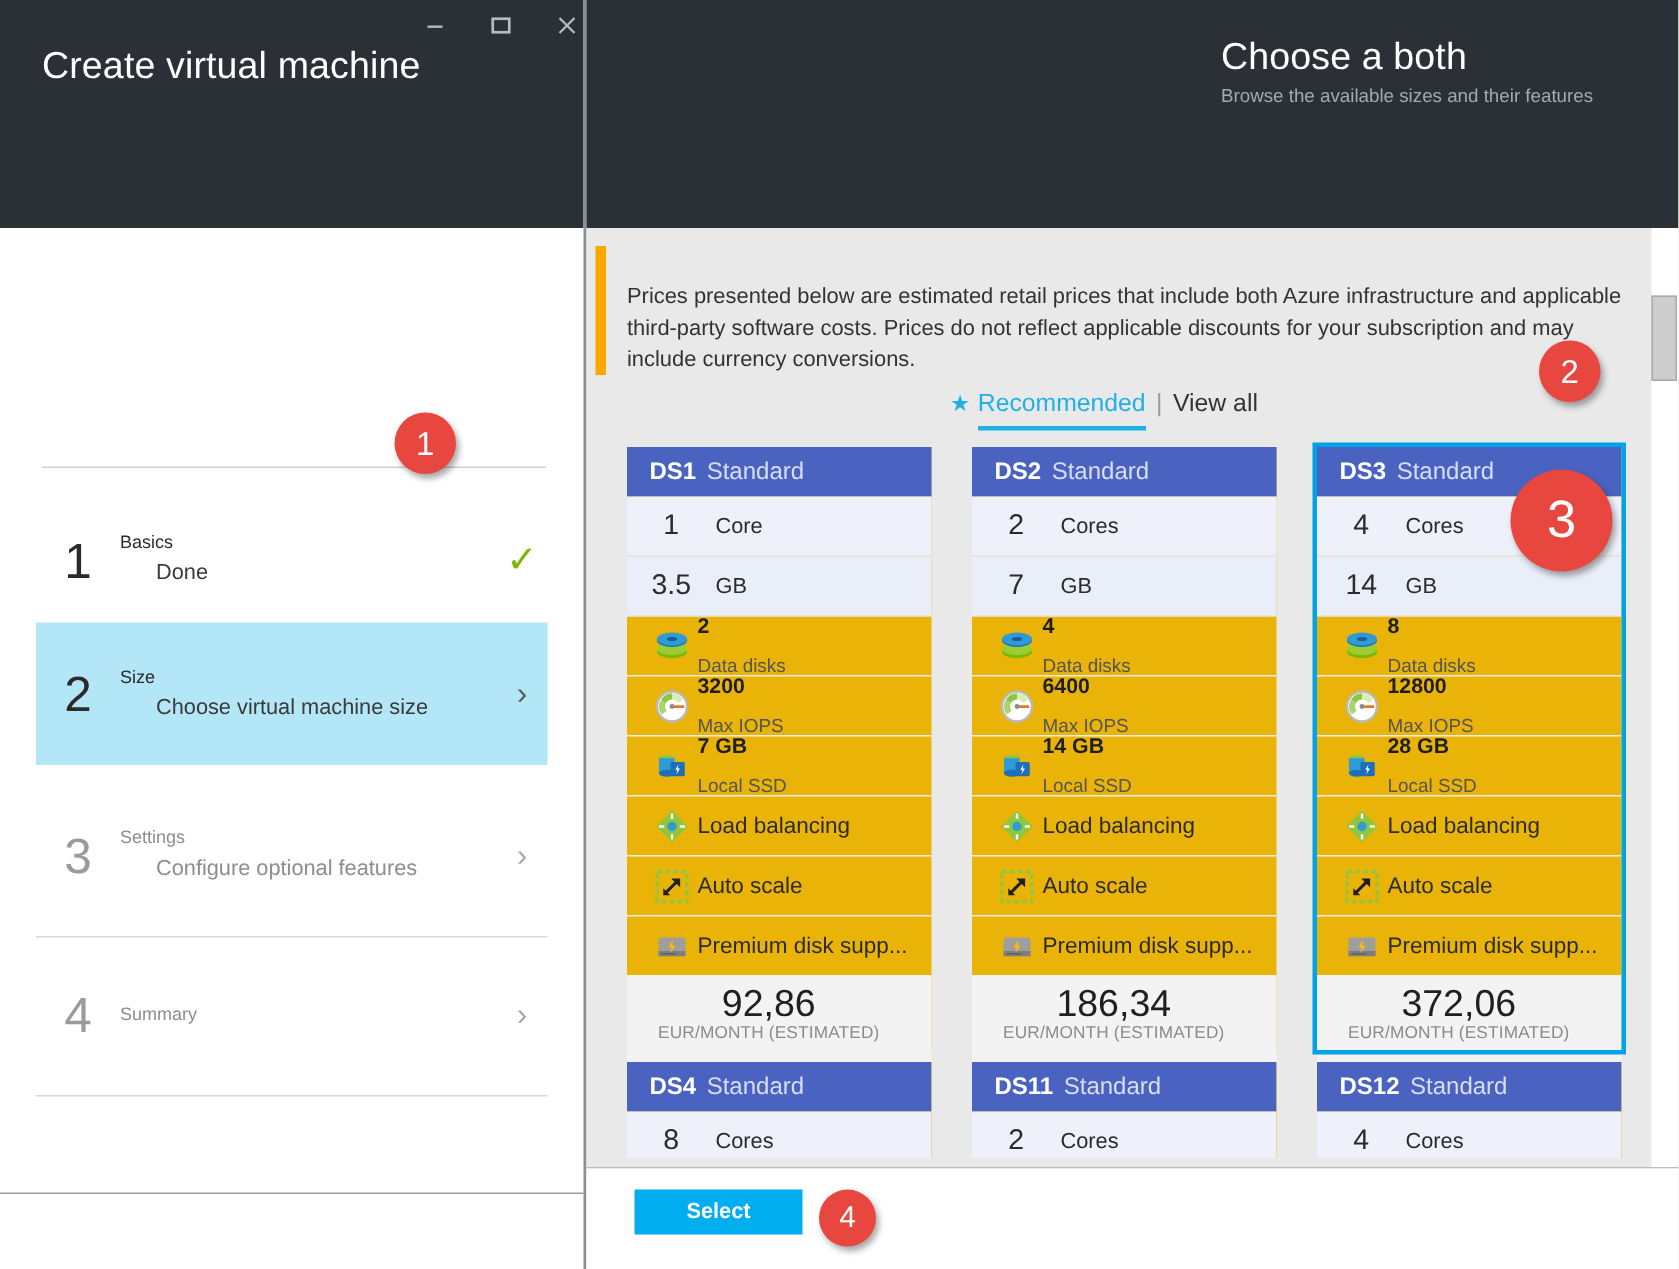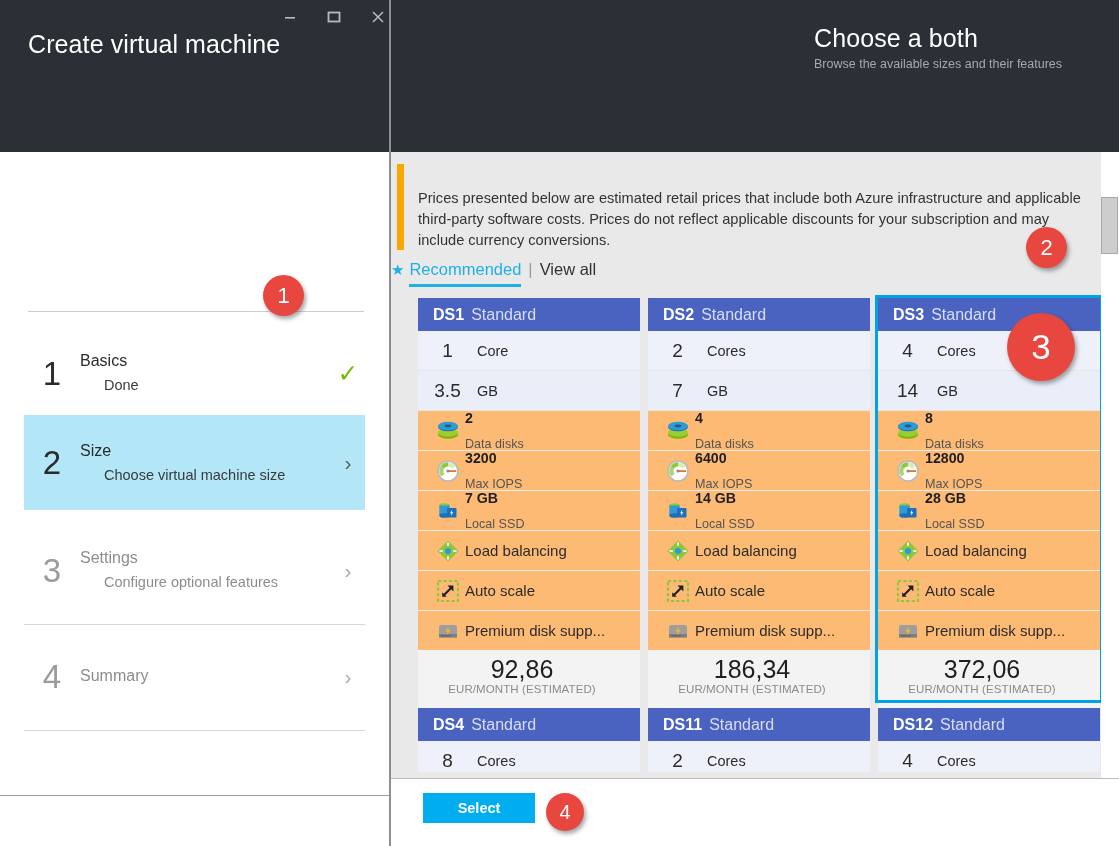--- a/index.html
+++ b/index.html
@@ -36,21 +36,21 @@
   .step{
     position:absolute;left:24px;width:341px;display:flex;align-items:center;
     box-sizing:border-box;
   }
   .step-num{
     width:56px;text-align:center;font-size:33px;font-weight:400;color:#2b2b2b;
     flex:0 0 56px;line-height:1;
   }
   .step-num.dim{color:#9b9b9b;}
   .step-body{flex:1 1 auto;}
-  .step-title{font-size:16px;color:#2b2b2b;line-height:1.55;}
+  .step-title{font-size:12px;color:#2b2b2b;line-height:1.55;}
   .step-title.dim{color:#8d8d8d;}
   .step-sub{font-size:14.5px;color:#3a3a3a;line-height:1.55;margin-left:24px;}
   .step-sub.dim{color:#8d8d8d;}
   .step-right{width:34px;flex:0 0 34px;display:flex;align-items:center;justify-content:center;}
   .chev{font-size:21px;color:#5a5a5a;font-weight:300;line-height:1;}
   .chev.dim{color:#a9a9a9;}
   .check{color:#7ab800;font-size:25px;line-height:1;font-weight:400;}
 
   .step1{top:185px;height:72px;}
   .step2{top:263px;height:95px;background:#b3e7f7;left:24px;width:341px;}
@@ -67,32 +67,32 @@
 
   .notice{
     position:absolute;left:6px;top:12px;width:690px;
   }
   .notice-bar{position:absolute;left:0;top:0;width:7px;height:86px;background:#f8a800;}
   .notice-text{
     position:absolute;left:21px;top:24px;width:665px;
     font-size:14.6px;color:#333333;line-height:1.45;
   }
 
-  .filters{position:absolute;left:0;top:108px;width:690px;text-align:left;padding-right:32px;
+  .filters{position:absolute;left:0;top:108px;width:690px;text-align:center;padding-right:32px;
            font-size:16.5px;color:#333;}
   .filters .star{color:#1fb0e8;font-size:15px;margin-right:5px;}
   .f-rec{color:#1fb0e8;cursor:pointer;position:relative;}
   .f-rec-underline{position:absolute;left:0;right:0;bottom:-9px;height:3px;background:#1fb0e8;}
   .f-sep{color:#9a9a9a;margin:0 7px;}
   .f-all{color:#333;cursor:pointer;}
 
   
   .grid{position:absolute;left:27px;top:146px;width:690px;height:470px;}
   .card{
-    position:absolute;width:222px;background:#fdba74;box-sizing:border-box;
+    position:absolute;width:203px;background:#eab308;box-sizing:border-box;
   }
   .card.c0{left:0;}
   .card.c1{left:230px;}
   .card.c2{left:460px;}
   .card.r0{top:0;height:402px;}
   .card.r1{top:410px;height:64px;overflow:hidden;}
   .card.selected{outline:3px solid #00a3e8;outline-offset:0;}
 
   .card-head{
     height:33px;background:#4a62c0;color:#ffffff;display:flex;align-items:center;

